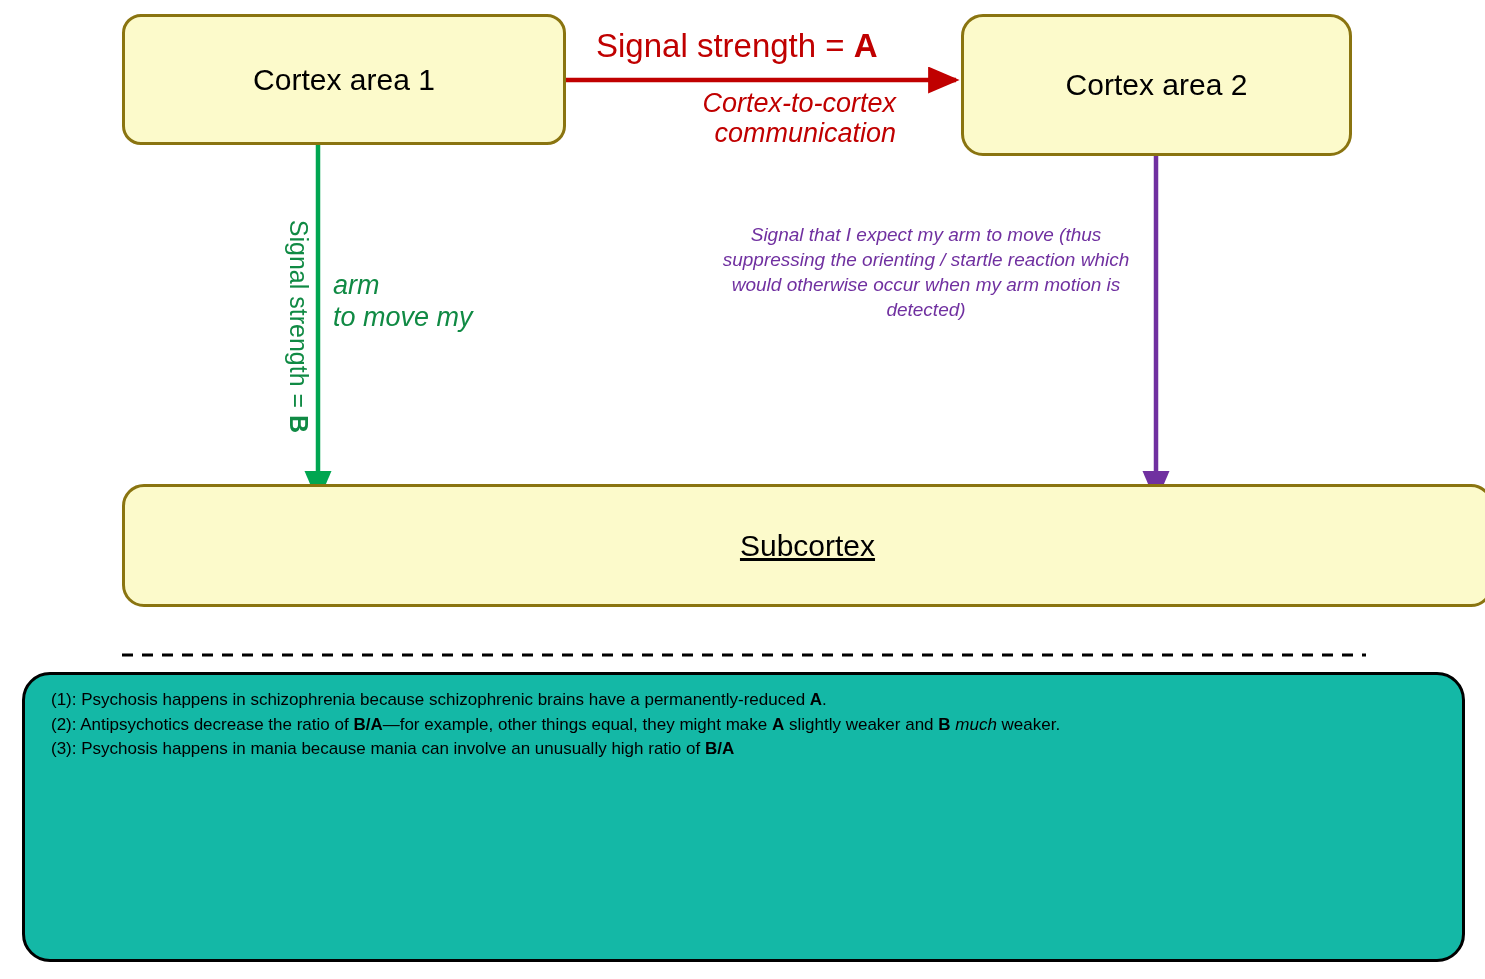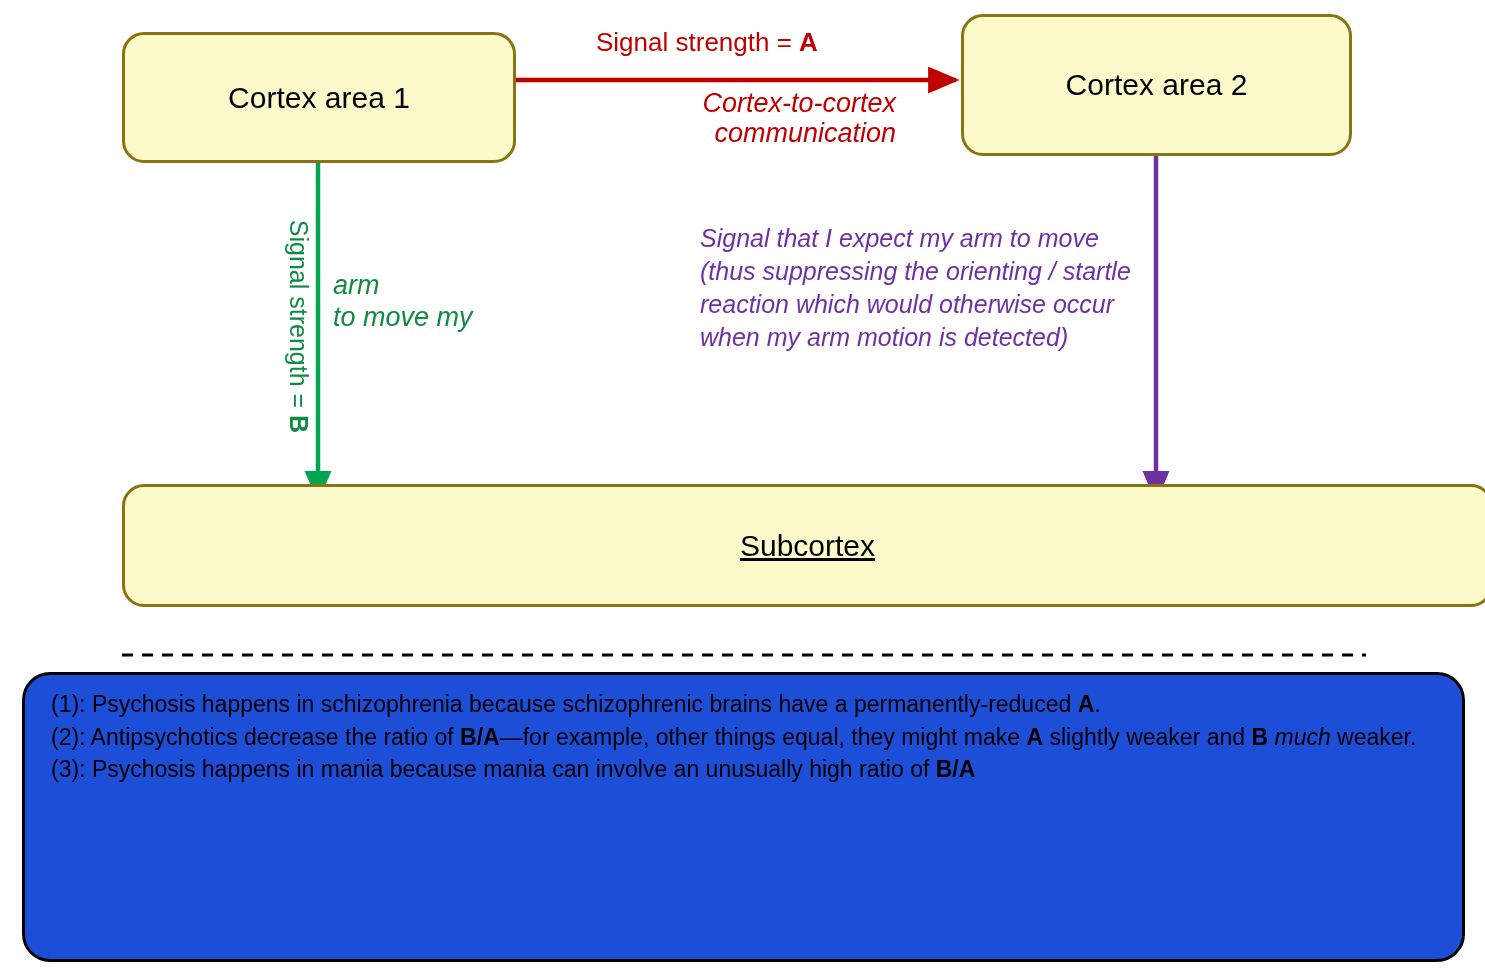--- a/index.html
+++ b/index.html
@@ -32,21 +32,21 @@
     box-sizing: border-box;
     display: flex;
     align-items: center;
     justify-content: center;
     color: #000000;
     font-size: 30px;
     font-weight: 400;
     letter-spacing: 0px;
   }
 
-  #cortex1 { left: 122px;  top: 32px;  width: 394px; height: 131px; }
+  #cortex1 { left: 122px;  top: 14px;  width: 444px; height: 131px; border-radius: 19px; }
   #cortex2 { left: 961px;  top: 14px;  width: 391px; height: 142px; }
   #subcortex { left: 122px; top: 484px; width: 1371px; height: 123px; text-decoration: underline; }
 
   
   .arrow-layer {
     position: absolute;
     left: 0; top: 0;
     width: 1485px;
     height: 979px;
     pointer-events: none;
@@ -54,21 +54,21 @@
 
   
   .edge-label {
     position: absolute;
     line-height: 1.12;
   }
 
   #label-red-top {
     left: 596px;
     top: 28px;
-    font-size: 26px;
+    font-size: 33px;
     color: #C00000;
     white-space: nowrap;
   }
   #label-red-top b { font-weight: 700; }
 
   #label-red-bottom {
     left: 596px;
     top: 88px;
     font-size: 27px;
     color: #C00000;
@@ -100,42 +100,42 @@
     font-style: italic;
     font-weight: 500;
     width: 200px;
     line-height: 1.18;
   }
 
   #label-purple {
     left: 700px;
     top: 222px;
     width: 452px;
-    font-size: 25px;
+    font-size: 19px;
     color: #7030A0;
     font-style: italic;
     font-weight: 500;
-    text-align: left;
+    text-align: center;
     line-height: 1.32;
   }
 
   
   #notes-box {
     position: absolute;
     left: 22px;
     top: 672px;
     width: 1443px;
     height: 290px;
     box-sizing: border-box;
-    background: #1d4ed8;
+    background: #14b8a6;
     border: 3px solid #000000;
     border-radius: 28px;
     padding: 14px 22px 10px 26px;
     color: #000000;
-    font-size: 23px;
+    font-size: 17px;
     line-height: 1.33;
   }
   #notes-box .note-line {
     text-indent: -34px;
     padding-left: 34px;
     margin: 0 0 2px 0;
   }
   #notes-box b { font-weight: 700; }
   #notes-box i { font-style: italic; text-align: right; }
 </style>

